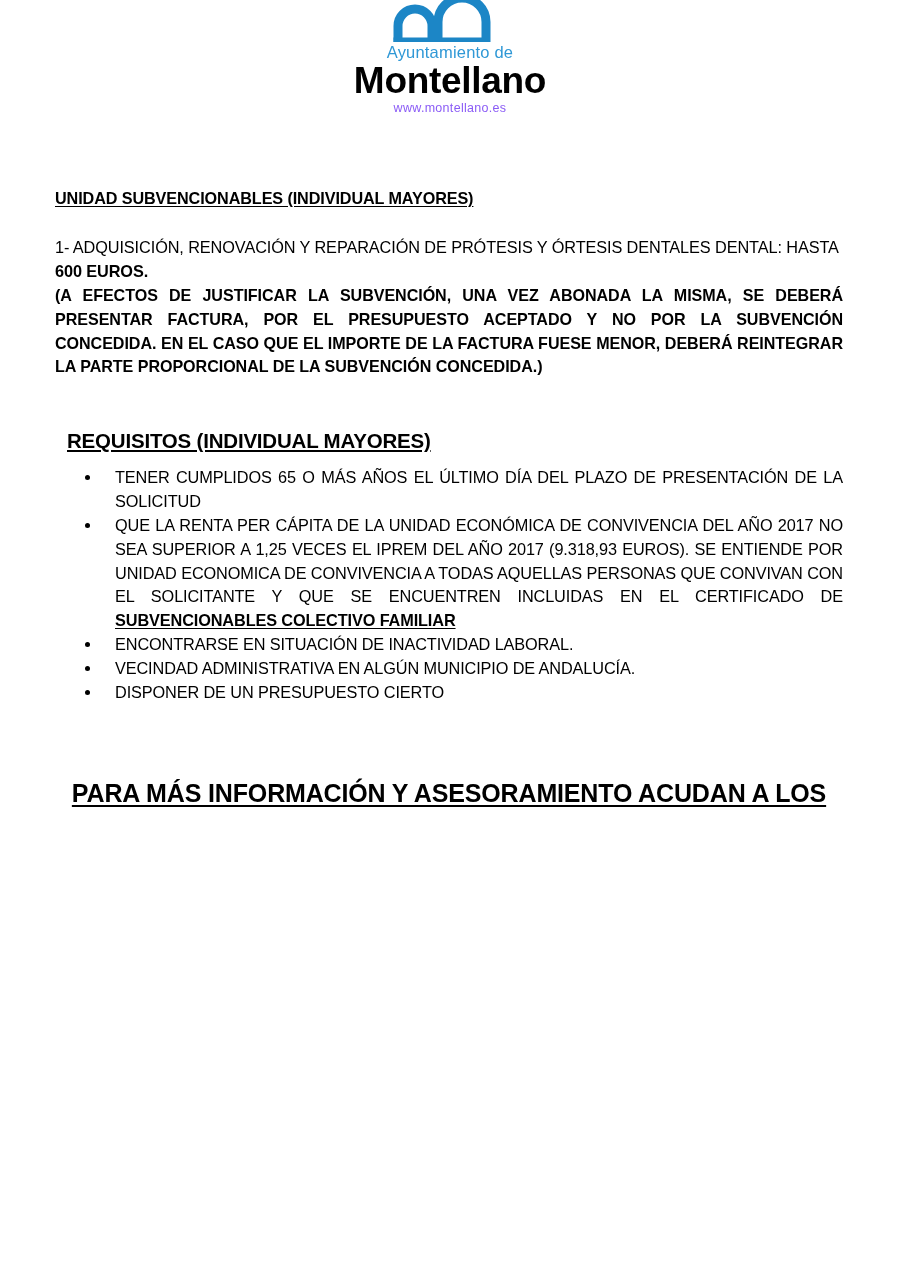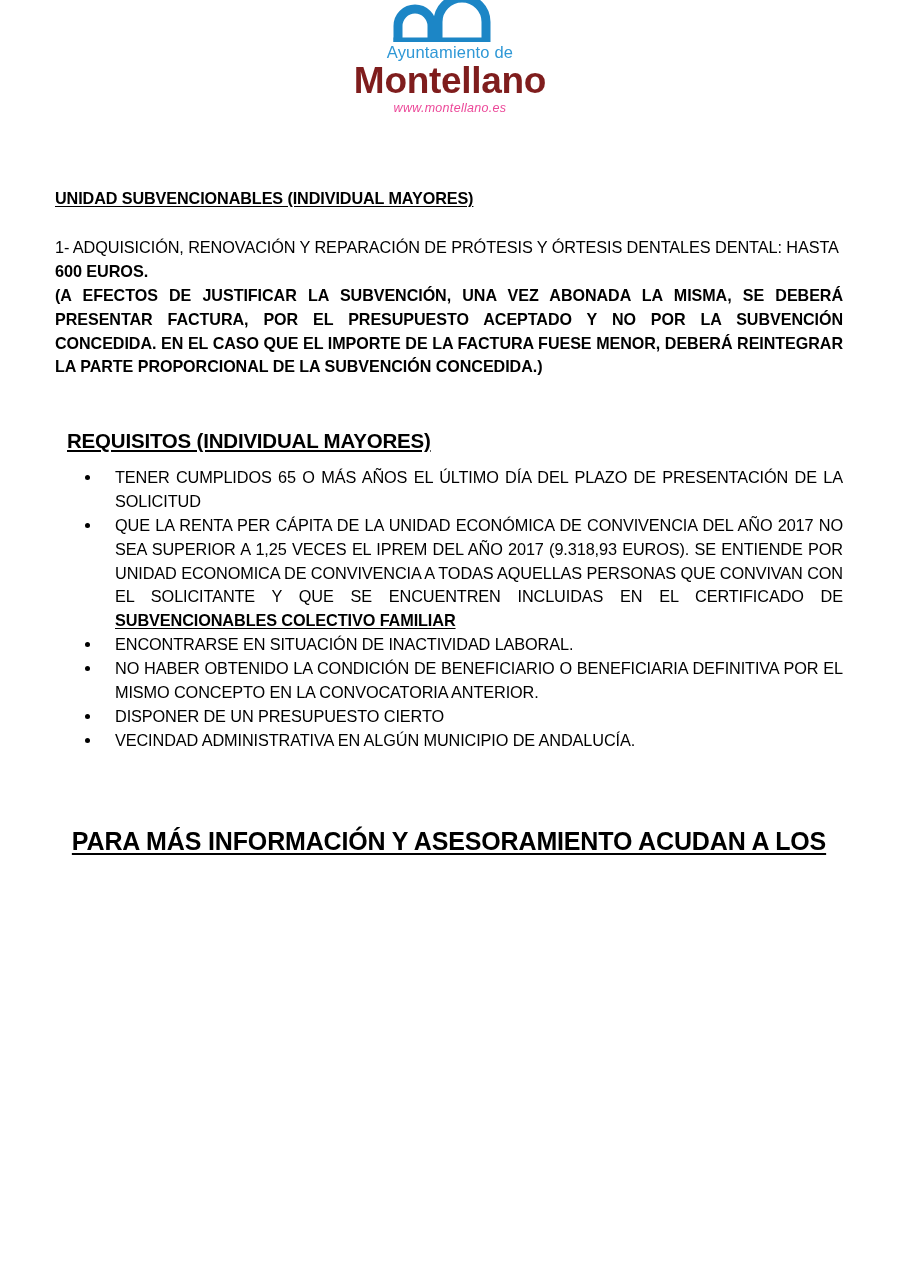--- a/index.html
+++ b/index.html
@@ -43,31 +43,30 @@
     font-size: 16.5px;
     letter-spacing: 0.2px;
     color: #2f98d6;
     line-height: 1.05;
     margin-bottom: 1px;
   }
   .logo-name {
     font-size: 37px;
     font-weight: bold;
     letter-spacing: -0.3px;
-    color: #7f1d1d;
+    color: #000000;
     line-height: 1.0;
     margin-bottom: 3px;
     text-align: center;
   }
   .logo-url {
     font-size: 12.5px;
     letter-spacing: 0.3px;
-    color: #ec4899;
+    color: #8b5cf6;
     line-height: 1.1;
-    font-style: italic;
   }
 
   
   .doc {
     position: relative;
     margin: 0 auto;
     padding: 0 57px 0 55px;
     box-sizing: border-box;
     width: 900px;
   }
@@ -195,25 +194,24 @@
 
     <h2 class="h-big">REQUISITOS (INDIVIDUAL MAYORES)</h2>
 
     <ul class="req-list">
       <li><span>TENER CUMPLIDOS 65 O MÁS AÑOS EL ÚLTIMO DÍA DEL PLAZO DE PRESENTACIÓN DE LA SOLICITUD</span></li>
 
       <li><span>QUE LA RENTA PER CÁPITA DE LA UNIDAD ECONÓMICA DE CONVIVENCIA DEL AÑO 2017 NO SEA SUPERIOR A 1,25 VECES EL IPREM DEL AÑO 2017 (9.318,93 EUROS). SE ENTIENDE POR UNIDAD ECONOMICA DE CONVIVENCIA A TODAS AQUELLAS PERSONAS QUE CONVIVAN CON EL SOLICITANTE Y QUE SE ENCUENTREN INCLUIDAS EN EL CERTIFICADO DE</span><span class="u-bold"> SUBVENCIONABLES COLECTIVO FAMILIAR</span></li>
 
       <li><span>ENCONTRARSE EN SITUACIÓN DE INACTIVIDAD LABORAL.</span></li>
 
-      <li><span>NO HABER OBTENIDO LA CONDICIÓN DE BENEFICIARIO O BENEFICIARIA DEFINITIVA POR EL MISMO CONCEPTO EN LA CONVOCATORIA ANTERIOR.</span></li>
+
+      <li><span>VECINDAD ADMINISTRATIVA EN ALGÚN MUNICIPIO DE ANDALUCÍA.</span></li>
 
       <li><span>DISPONER DE UN PRESUPUESTO CIERTO</span></li>
-
-      <li><span>VECINDAD ADMINISTRATIVA EN ALGÚN MUNICIPIO DE ANDALUCÍA.</span></li>
     </ul>
 
     <div class="spacer-xl"></div>
 
     <div class="footer-head">
       <span>PARA MÁS INFORMACIÓN Y ASESORAMIENTO ACUDAN A LOS </span>
     </div>
 
   </div>
 </div>

